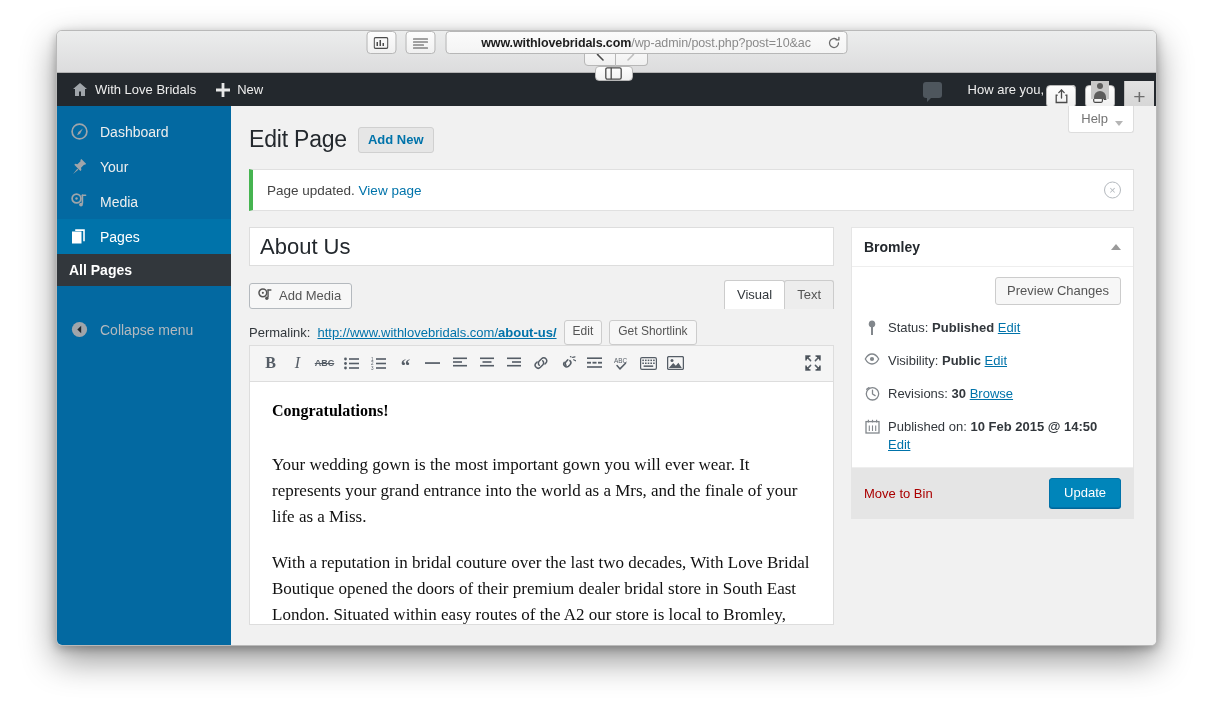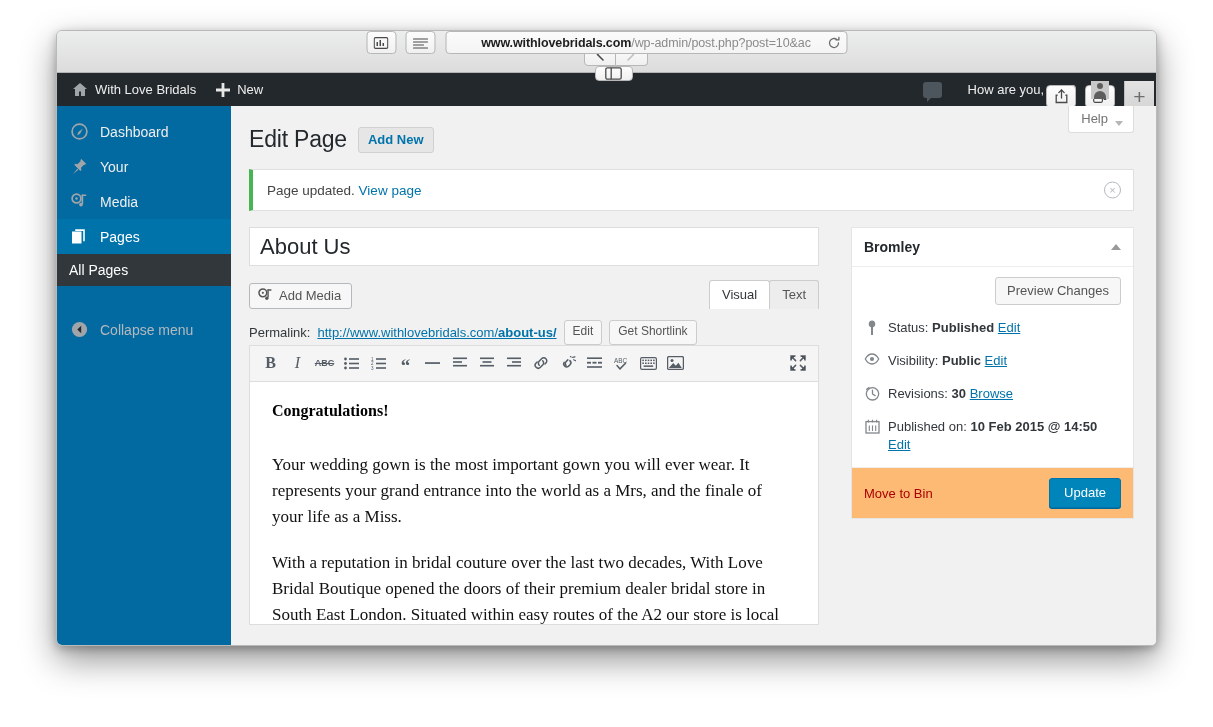--- a/index.html
+++ b/index.html
@@ -192,21 +192,21 @@
     right: -8px; top: 50%;
     transform: translateY(-50%);
     border-top: 8px solid transparent;
     border-bottom: 8px solid transparent;
     border-right: 8px solid #f1f1f1;
   }
   .submenu-item {
     background: #32373c;
     padding: 8px 0 8px 12px;
     font-size: 14px;
-    font-weight: 400;
+    font-weight: 700;
     color: #ffffff;
   }
   #collapse-menu {
     margin-top: 26px;
     display: flex; align-items: center; gap: 11px;
     padding: 9px 0 9px 12px;
     color: #b4b9be; font-size: 14px;
   }
   #collapse-menu .ico { color: #a0a5aa; width: 20px; display:flex; justify-content:center; }
 
@@ -270,21 +270,21 @@
   }
   #notice a { color: #0073aa; text-decoration: none; }
   #notice-dismiss {
     position: absolute; right: 12px; top: 50%; transform: translateY(-50%);
     width: 17px; height: 17px; border-radius: 50%;
     border: 1.5px solid #b4b9be;
     display: flex; align-items: center; justify-content: center;
     color: #b4b9be; font-size: 11px; line-height: 1;
   }
 
-  #editor-area { display: flex; gap: 32px; margin-top: 16px; align-items: flex-start; }
+  #editor-area { display: flex; gap: 17px; margin-top: 16px; align-items: flex-start; }
   #post-body-left { flex: 1; min-width: 0; }
 
   #title-field {
     background: #fff;
     border: 1px solid #ddd;
     padding: 10px 10px;
     font-size: 22px;
     color: #23282d;
     font-weight: 400;
     height: 39px;
@@ -421,21 +421,21 @@
     font-size: 13px;
     color: #32373c;
     margin-top: 14px;
     line-height: 1.45;
   }
   .misc-row .ico { color: #82878c; width: 16px; flex: none; display:flex; justify-content:center; padding-top:1px;}
   .misc-row b { font-weight: 700; }
   .misc-row a { color: #0073aa; text-decoration: underline; }
   #publish-footer {
     border-top: 1px solid #eee;
-    background: #fdba74;
+    background: #e5e5e5;
     padding: 10px 12px;
     display: flex;
     align-items: center;
     text-align: right;
   }
   #move-to-bin { color: #a00; font-size: 13px; text-decoration: none; }
   #update-btn {
     margin-left: auto;
     background: #0085ba;
     border: 1px solid #0073aa;

